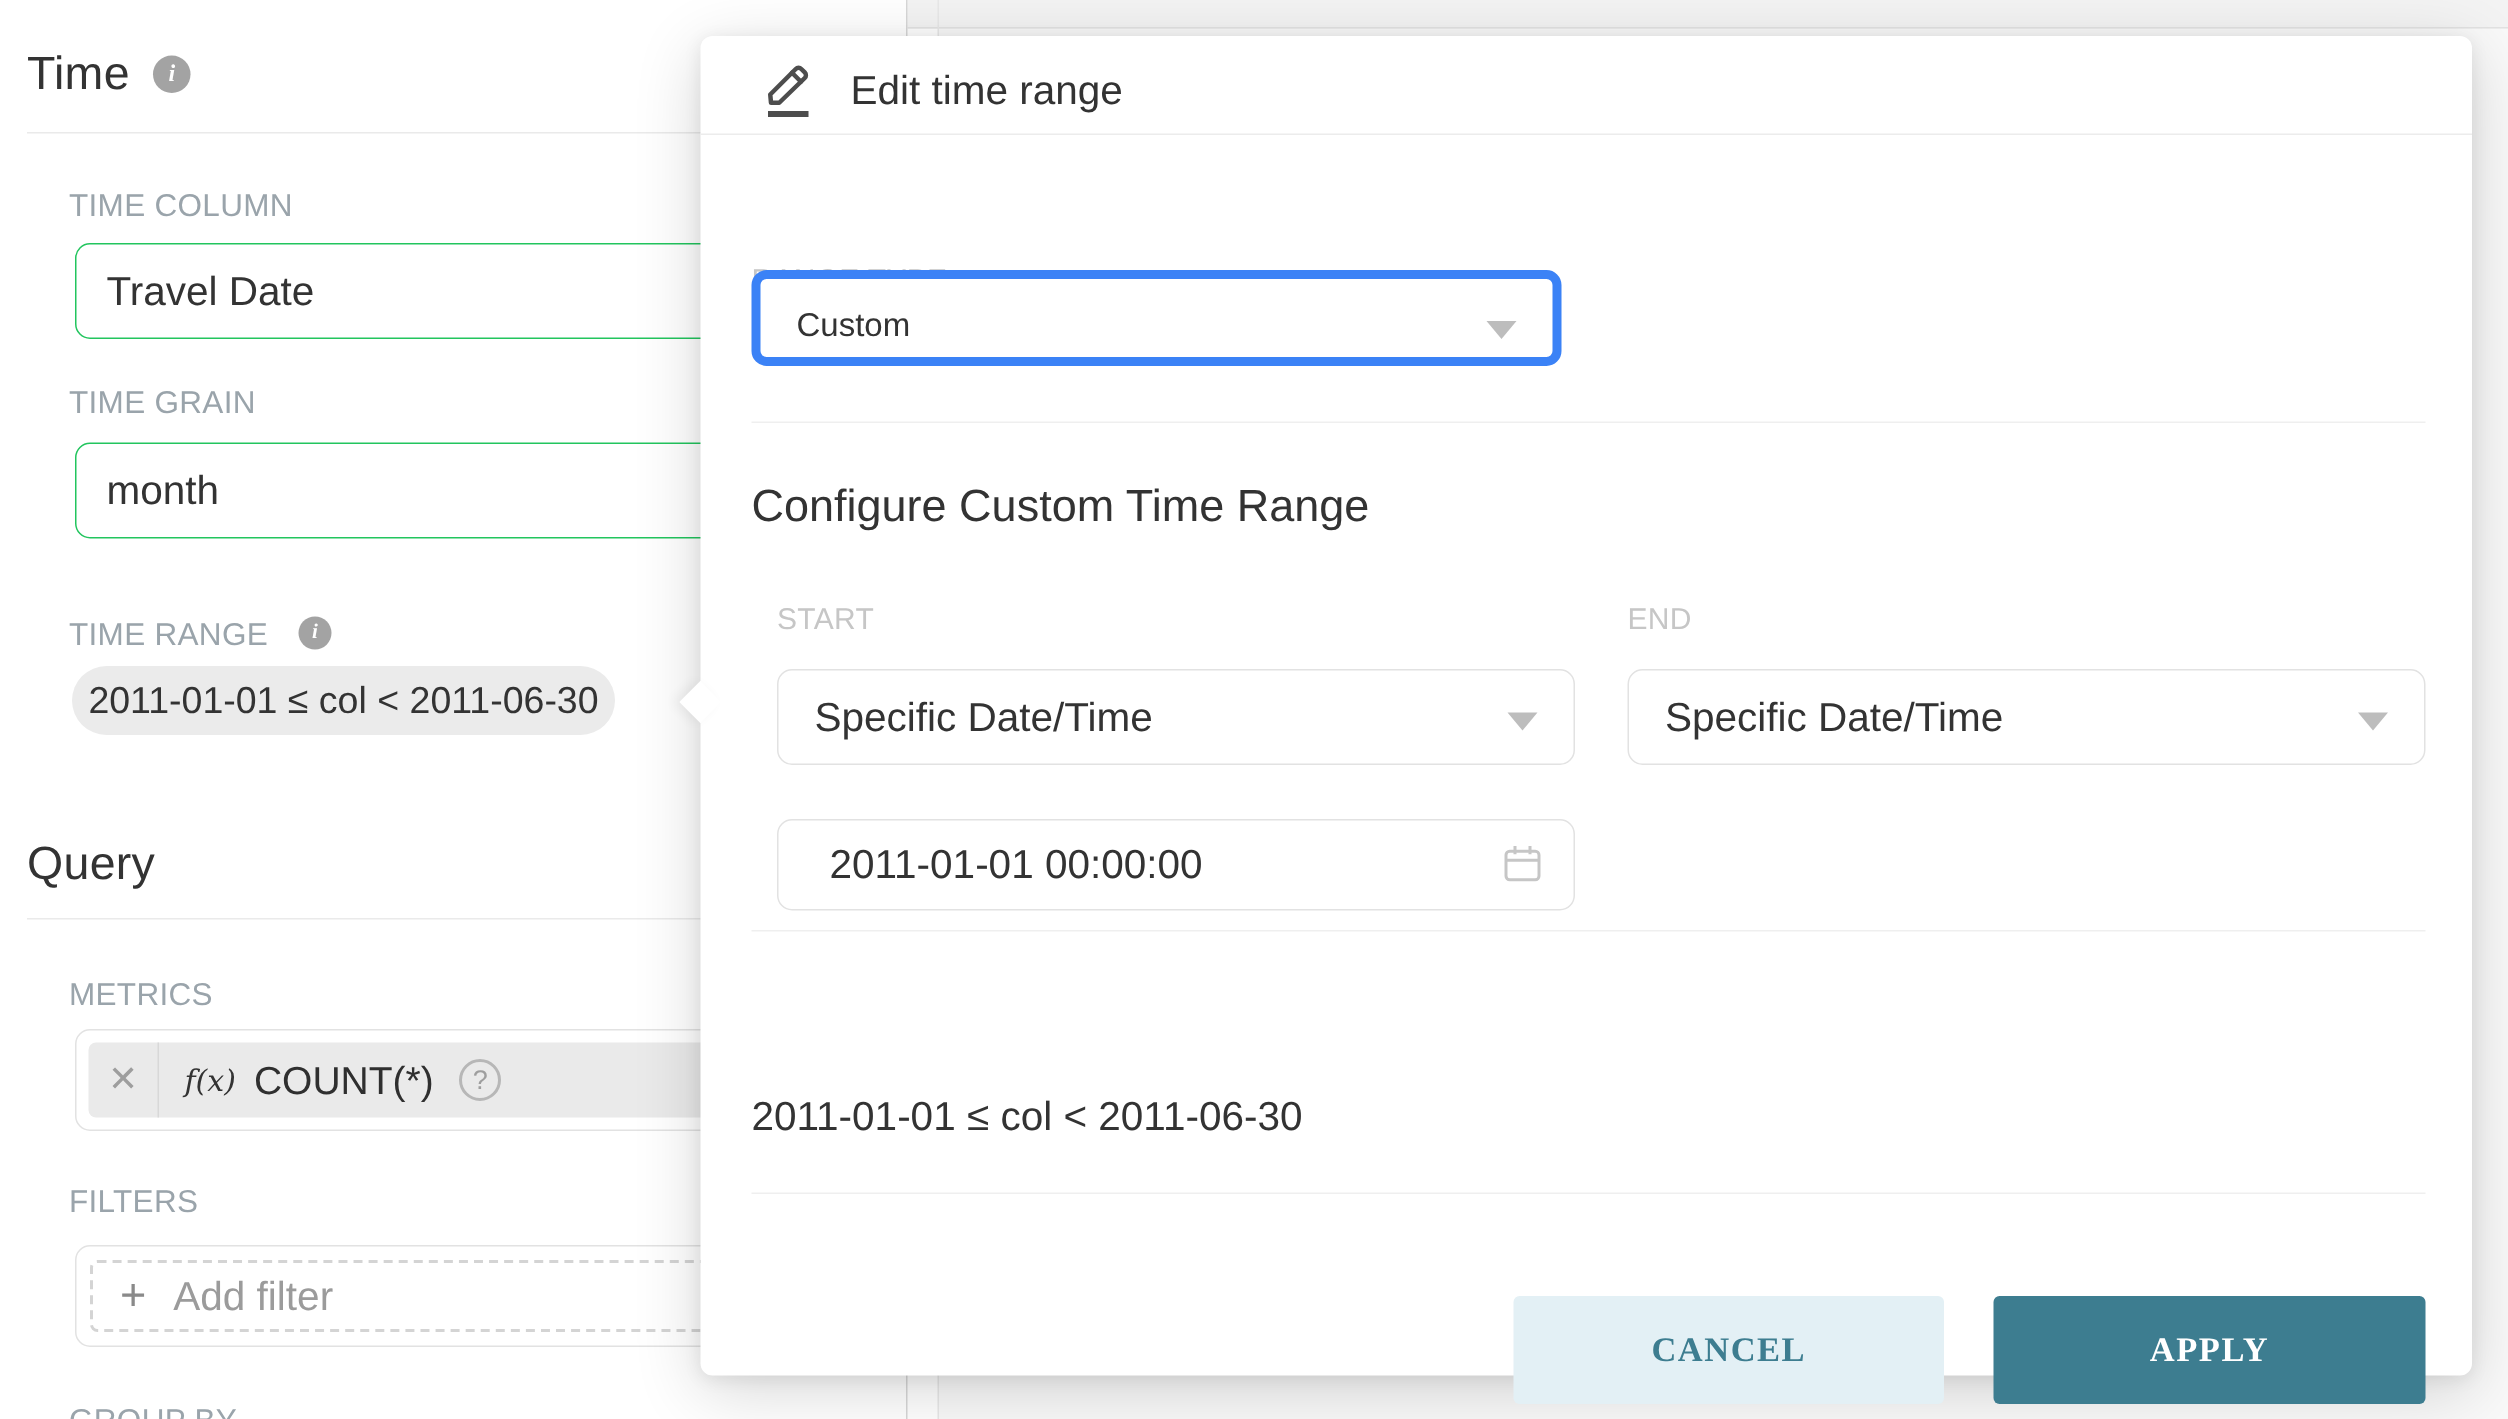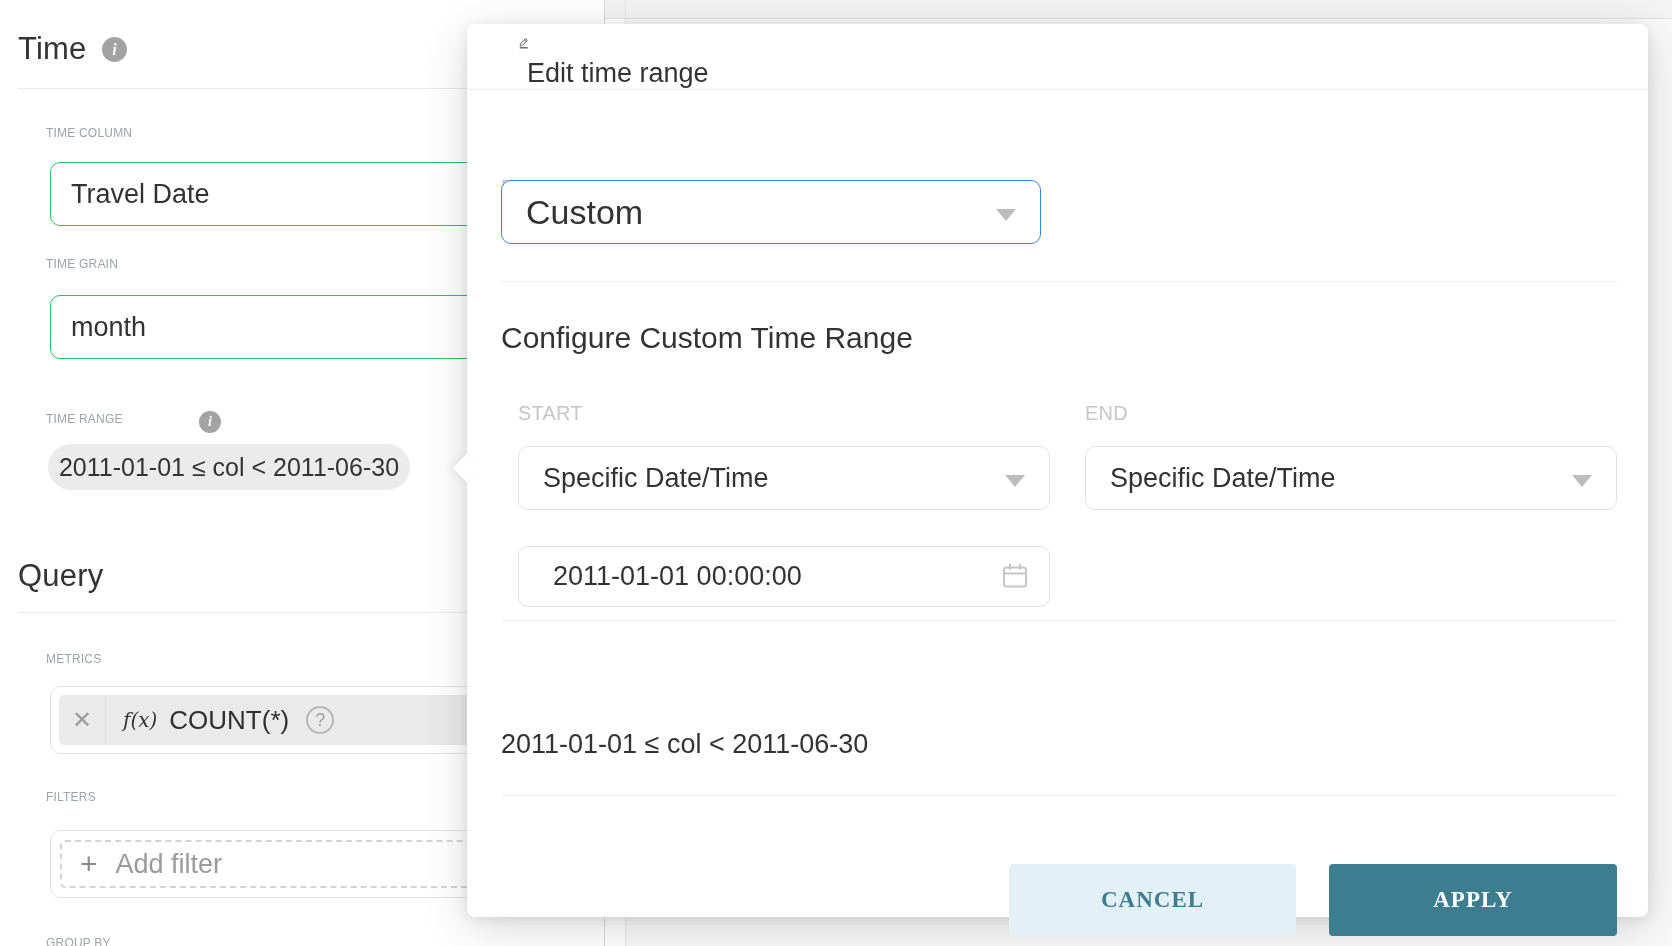--- a/index.html
+++ b/index.html
@@ -23,21 +23,21 @@
     display:inline-flex; align-items:center; justify-content:center;
     background:#a3a3a3; color:#fff; border-radius:50%;
     font-family:"Liberation Serif", serif; font-weight:bold; font-style:italic;
   }
   .info-lg { position:absolute; left:102px; top:37px; width:25px; height:25px; font-size:16px; }
   .info-sm { position:absolute; left:199px; top:411px; width:22px; height:22px; font-size:14px; }
   .hline { position:absolute; height:1px; background:#eaeaea; }
   .hl-time { left:18px; top:88px; width:452px; }
   .hl-query { left:18px; top:612px; width:452px; }
 
-  .ctl-label { position:absolute; font-size:12px; color:#9aa4ab; letter-spacing:.2px; }
+  .ctl-label { position:absolute; font-size:21px; color:#9aa4ab; letter-spacing:.2px; }
   .lbl-timecol { left:46px; top:126px; }
   .lbl-timegrain { left:46px; top:257px; }
   .lbl-timerange { left:46px; top:412px; }
   .lbl-metrics { left:46px; top:652px; }
   .lbl-filters { left:46px; top:790px; }
   .lbl-groupby { left:46px; top:936px; }
 
   .ctl-box {
     position:absolute; left:50px; width:480px; height:64px;
     border:1px solid #22c55e; border-radius:10px; background:#fff;
@@ -72,28 +72,28 @@
 
   
   .modal { position:absolute; left:467px; top:24px; width:1181px; height:893px;
     background:#fff; border-radius:8px;
     box-shadow:0 10px 45px rgba(0,0,0,.16), 0 2px 12px rgba(0,0,0,.08); }
   .modal-arrow { position:absolute; left:-10px; top:434px; width:20px; height:20px;
     background:#fff; transform:rotate(45deg);
     box-shadow:-3px 3px 8px rgba(0,0,0,.06); }
 
   .modal-header { position:absolute; left:0; top:0; width:100%; height:66px;
-    border-bottom:1px solid #ececec; display:flex; align-items:flex-start; padding:12px 0 0 36px;flex-direction:column; }
+    border-bottom:1px solid #ececec; display:flex; align-items:flex-start; padding:12px 0 0 36px; }
   .modal-title { margin-left:24px; margin-top:9px; font-size:27px; color:#333; }
 
   .m-label { position:absolute; font-size:20px; color:#c6c6c6; letter-spacing:.2px; }
   .lbl-rangetype { left:34px; top:117px;margin-top:35px; }
 
-  .m-select { position:absolute; height:64px; border:1px solid #3b82f6; border-radius:10px;
-    background:#fff; font-size:34px; color:#333; line-height:62px; padding-left:24px; cursor:pointer; }
+  .m-select { position:absolute; height:64px; border:6px solid #3b82f6; border-radius:10px;
+    background:#fff; font-size:22px; color:#333; line-height:62px; padding-left:24px; cursor:pointer; }
   .sel-rangetype { left:34px; top:156px; width:540px; }
 
   .caret { position:absolute; right:24px; top:28px; width:0; height:0;
     border-left:10px solid transparent; border-right:10px solid transparent;
     border-top:12px solid #bdbdbd; }
 
   .m-divider { position:absolute; left:34px; width:1116px; height:1px; background:#efefef; }
   .dv-1 { top:257px; } .dv-2 { top:596px; } .dv-3 { top:771px; }
 
   .config-heading { position:absolute; left:34px; top:297px; font-size:30px; color:#333; }

